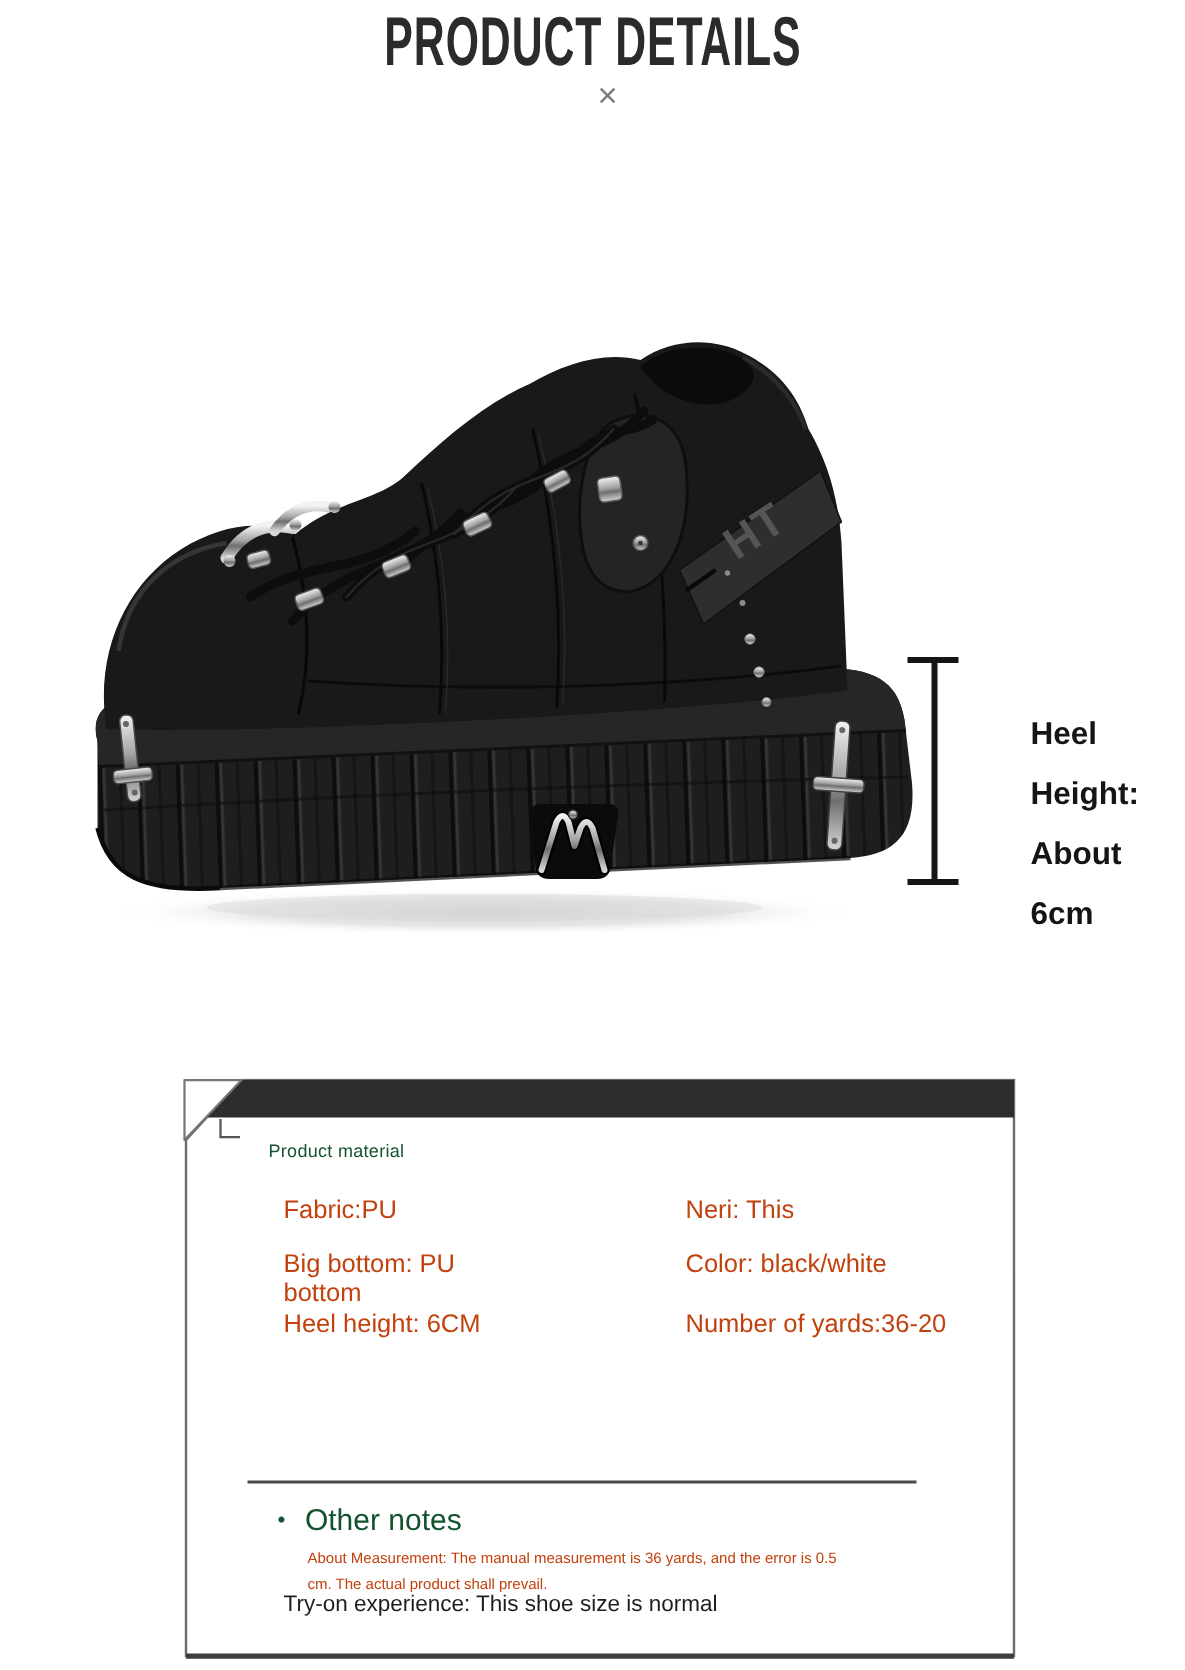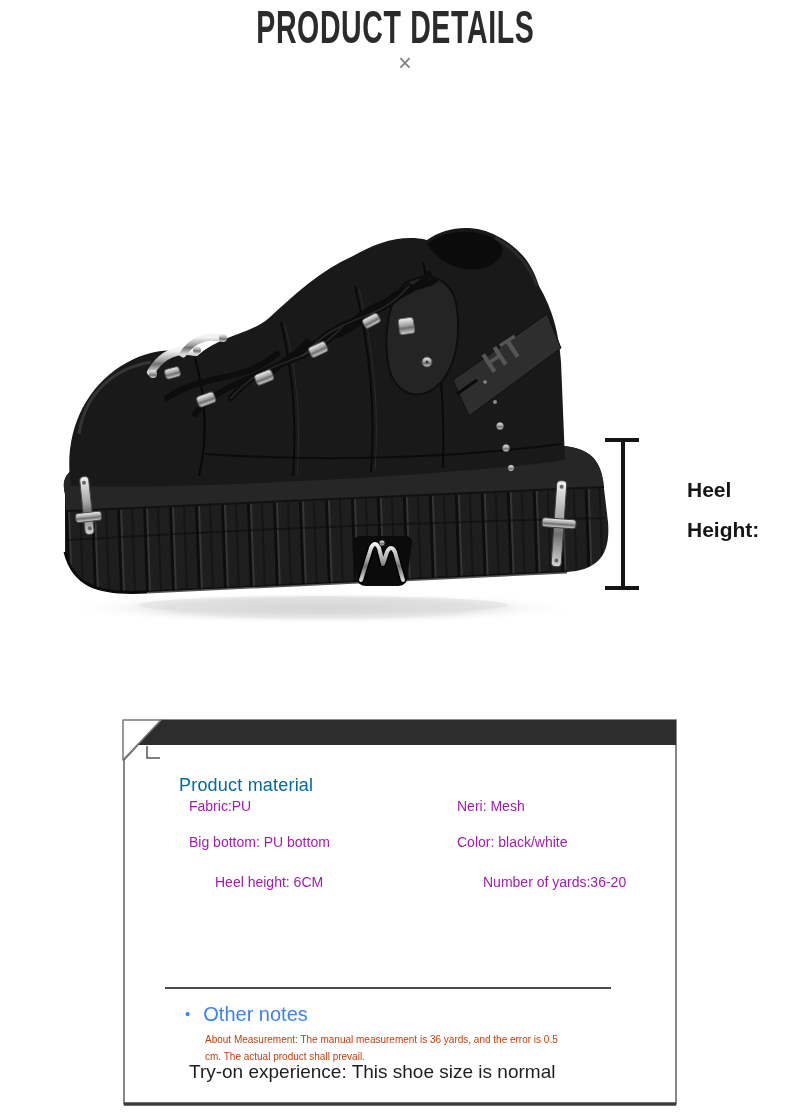--- a/index.html
+++ b/index.html
@@ -16,31 +16,31 @@
   
   .hh-line{position:absolute;background:#151515;}
   .hh-v{left:621px;top:440px;width:4px;height:148px;}
   .hh-cap-top{left:605px;top:438px;width:34px;height:4px;}
   .hh-cap-bot{left:605px;top:586px;width:34px;height:4px;}
   .hh-text{position:absolute;left:645px;top:470px;font-size:21px;line-height:40px;
            font-weight:700;color:#151515;margin-left:42px;}
   
   .card{position:absolute;left:121px;top:719px;width:558px;height:388px;}
   .card-frame{position:absolute;left:0;top:0;}
-  .card-heading{position:absolute;left:58px;top:56px;font-size:18px;color:#0369a1;letter-spacing:.2px;}
-  .spec{position:absolute;font-size:14px;line-height:19px;color:#a21caf;}
+  .card-heading{position:absolute;left:58px;top:41px;font-size:12px;color:#14532d;letter-spacing:.2px;}
+  .spec{position:absolute;font-size:17px;line-height:19px;color:#c2410c;}
   .spec-l{left:68px;width:155px;}
   .spec-r{left:336px;width:210px;}
-  .r1{top:78px;} .r2{top:114px;} .r3{top:154px;margin-left:26px;}
+  .r1{top:78px;} .r2{top:114px;} .r3{top:154px;}
   .divider{position:absolute;left:44px;top:268px;width:446px;height:2px;background:#4a4a4a;}
-  .notes-head{position:absolute;left:64px;top:284px;font-size:20px;color:#3b82f6;}
+  .notes-head{position:absolute;left:64px;top:284px;font-size:20px;color:#14532d;}
   .notes-bullet{font-size:15px;margin-right:13px;vertical-align:2px;}
   .note-1{position:absolute;left:68px;top:312px;width:480px;font-size:10px;line-height:17px;
           color:#c2410c;white-space:pre-line;margin-left:16px;}
-  .note-2{position:absolute;left:68px;top:342px;width:480px;font-size:19px;color:#1e1e1e;}
+  .note-2{position:absolute;left:68px;top:342px;width:480px;font-size:15px;color:#1e1e1e;}
 </style>
 </head>
 <body>
 
 <div class="page">
 
   <div class="title-wrap">
     <span class="title">PRODUCT DETAILS</span>
   </div>
   <div class="close-x">×</div>
@@ -171,35 +171,36 @@
       <path d="M10,46 L20,14 Q24,6 28,14 L32,30 L36,18 Q40,10 44,18 L52,46" stroke="url(#metalG)" stroke-width="4" fill="none" stroke-linecap="round" stroke-linejoin="round"></path>
       <circle cx="31" cy="9" r="3" fill="url(#metalG)" stroke="#333"></circle>
     </g>
   </svg>
 
   <div class="hh-line hh-v"></div>
   <div class="hh-line hh-cap-top"></div>
   <div class="hh-line hh-cap-bot"></div>
   <div class="hh-text">
     <div>Heel Height:</div>
+    <div>About 6cm</div>
   </div>
 
   <div class="card">
     <svg class="card-frame" width="558" height="388" viewBox="0 0 558 388">
       <path d="M40,1 L555,1 L555,385 L3,385 L3,41 Z" fill="#ffffff" stroke="#6a6a6a" stroke-width="1.6"></path>
       <path d="M3,385 L555,385" stroke="#3d3d3d" stroke-width="3.5"></path>
       <polygon points="40,1 555,1 555,26 17,26" fill="#2d2d2d"></polygon>
       <polygon points="40,1 2,41 2,1" fill="#ffffff" stroke="#777" stroke-width="1.5" stroke-linejoin="round"></polygon>
       <polyline points="26,27 26,39 39,39" fill="none" stroke="#555" stroke-width="1.5"></polyline>
     </svg>
 
     <div class="card-heading">Product material</div>
 
     <div class="spec spec-l r1">Fabric:PU</div>
-    <div class="spec spec-r r1">Neri: Mesh</div>
+    <div class="spec spec-r r1">Neri: This</div>
     <div class="spec spec-r r2">Color: black/white</div>
     <div class="spec spec-l r2">Big bottom: PU bottom</div>
     <div class="spec spec-l r3">Heel height: 6CM</div>
     <div class="spec spec-r r3">Number of yards:36-20</div>
 
     <div class="divider"></div>
 
     <div class="notes-head">
       <span class="notes-bullet">•</span><span>Other notes</span>
     </div>

